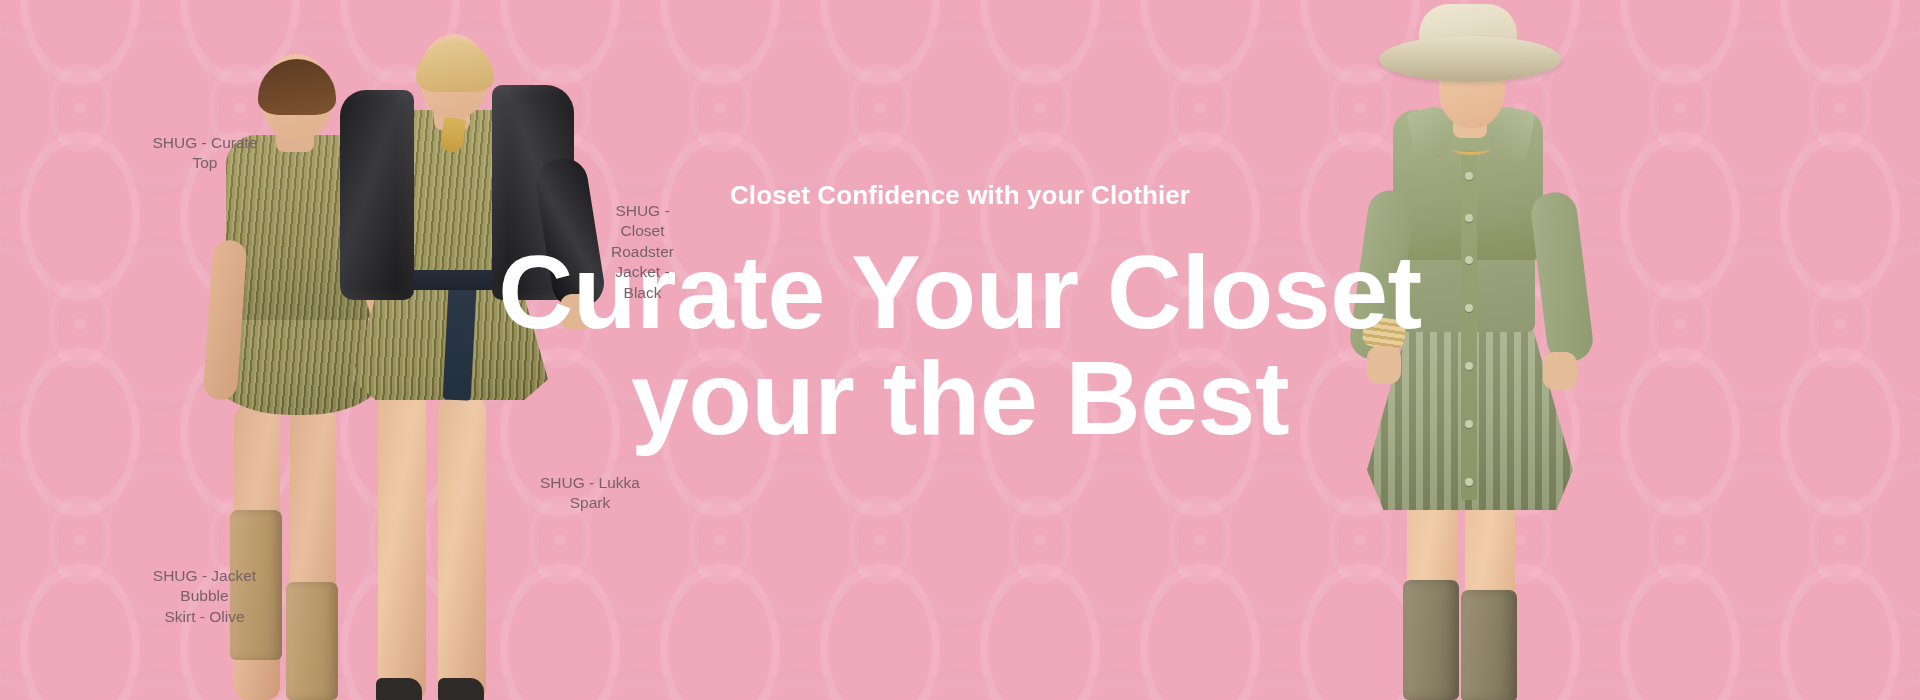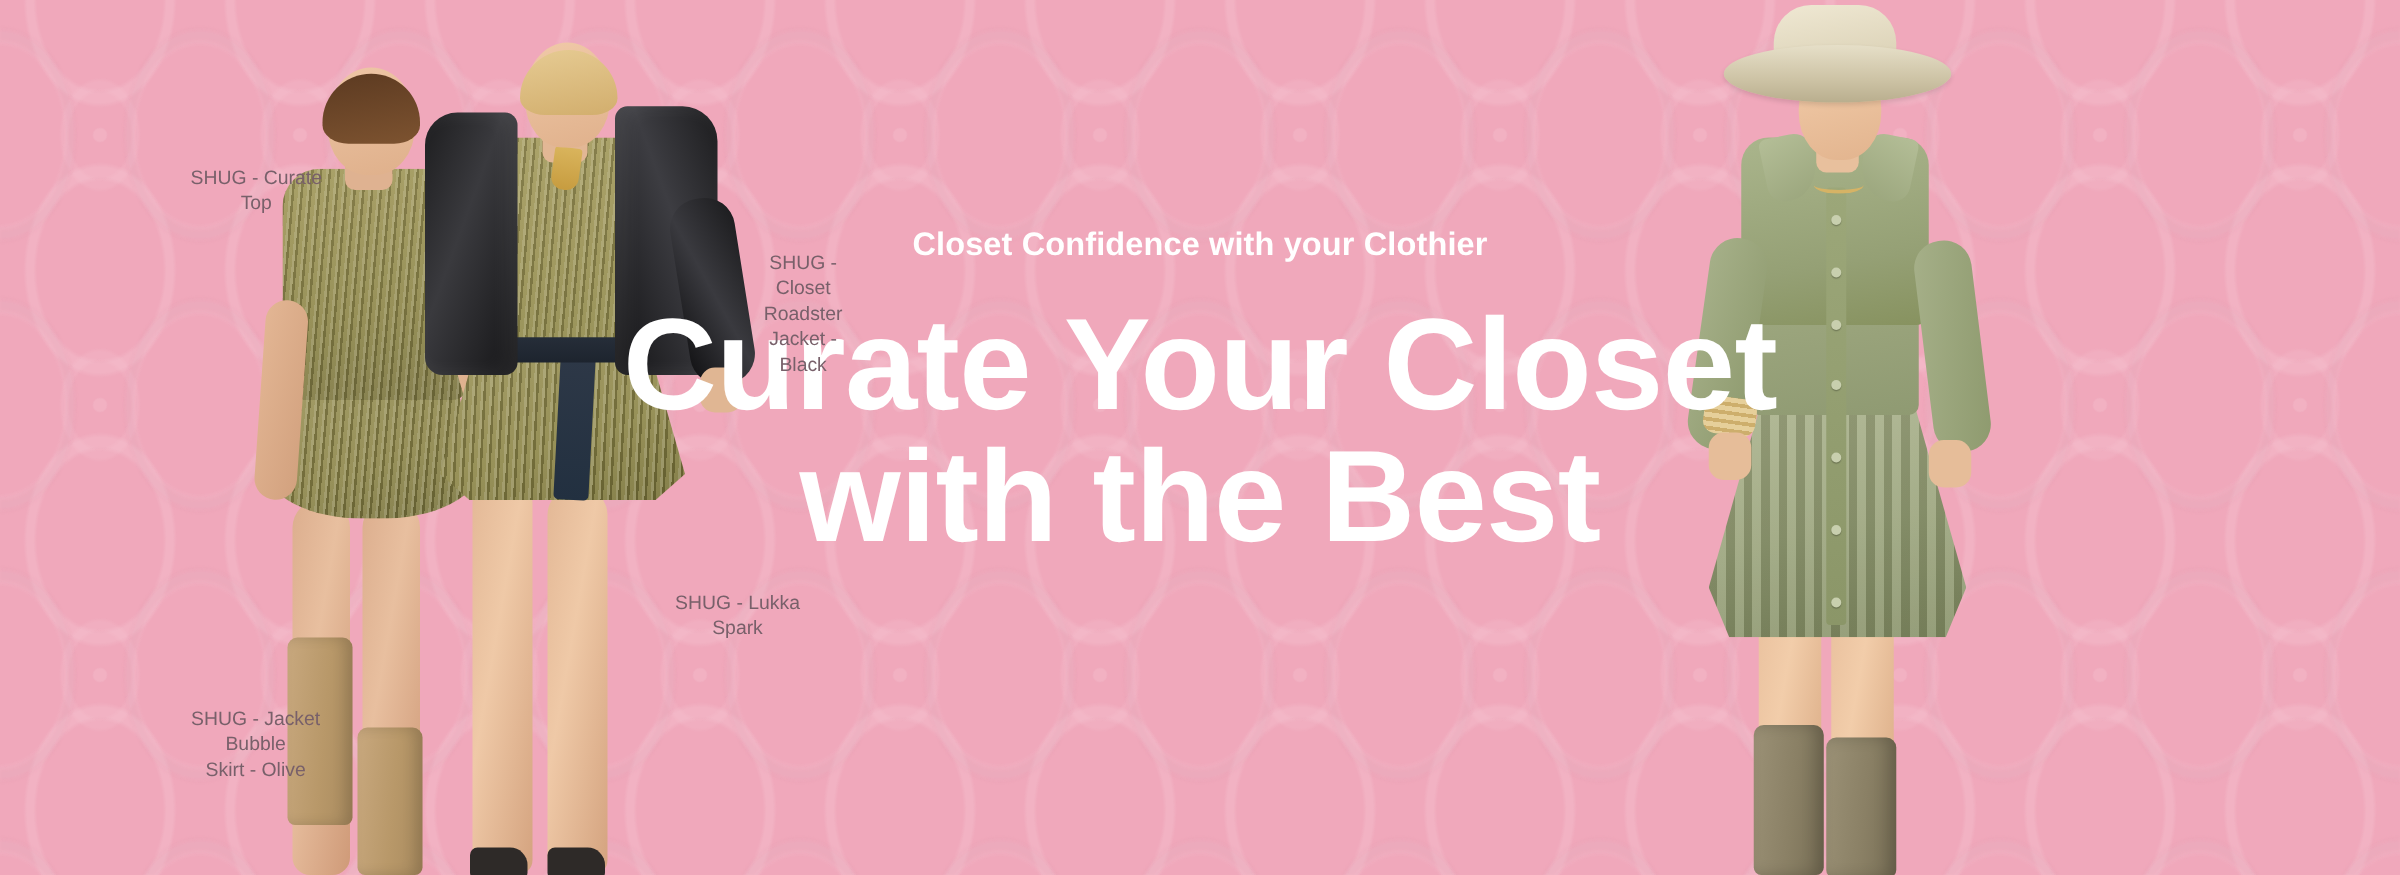--- a/index.html
+++ b/index.html
@@ -346,21 +346,21 @@
     <div class="head"></div>
     <div class="hat-crown"></div>
     <div class="hat-band"></div>
     <div class="hat-brim"></div>
   </div>
 
   <div class="copy">
     <div class="eyebrow">Closet Confidence with your Clothier</div>
     <div class="headline">
       <span class="ln">Curate Your Closet</span>
-      <span class="ln">with the Best</span>
+      <span class="ln">your the Best</span>
     </div>
   </div>
 
   <div class="tag tag-lainey">SHUG - Curate Top</div>
 
   <div class="tag tag-uptown">SHUG - Closet
 Roadster Jacket -
 Black</div>
 
   <div class="tag tag-lukka">SHUG - Lukka Spark</div>

